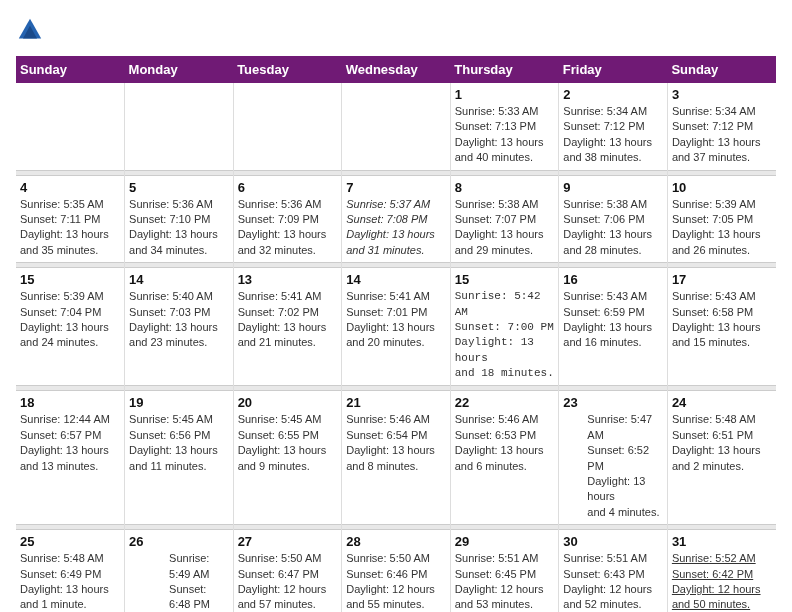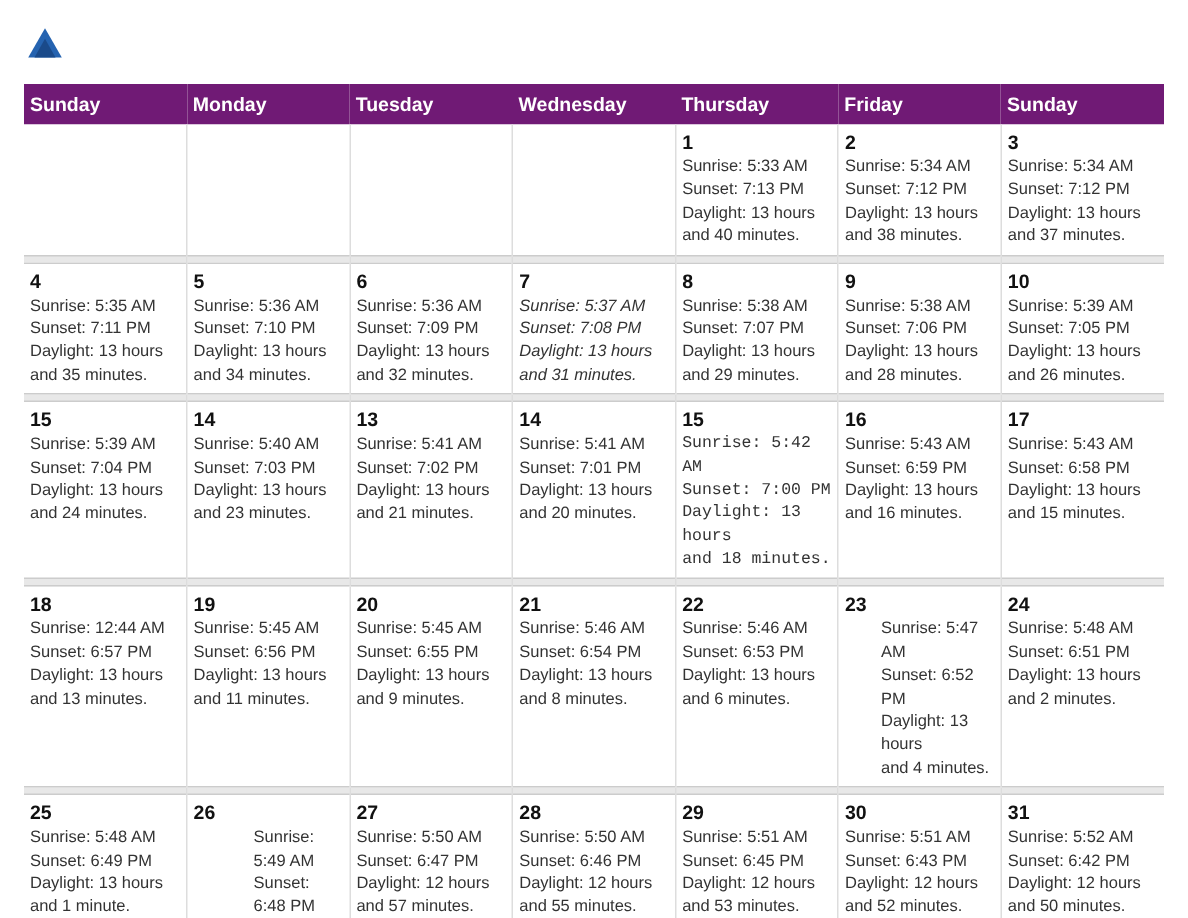--- a/index.html
+++ b/index.html
@@ -377,20 +377,20 @@
         </td>
         <td>
           <div class="day-number">30</div>
           <div class="day-info" style="white-space: pre-line;">Sunrise: 5:51 AM
 Sunset: 6:43 PM
 Daylight: 12 hours
 and 52 minutes.</div>
         </td>
         <td>
           <div class="day-number">31</div>
-          <div class="day-info" style="white-space: pre-line;">Sunrise: 5:52 AM
+          <div class="day-info" style="white-space: pre-line; text-decoration: underline;">Sunrise: 5:52 AM
 Sunset: 6:42 PM
 Daylight: 12 hours
 and 50 minutes.</div>
         </td>
       </tr>
     </tbody>
 </table>
 
 </body></html>

